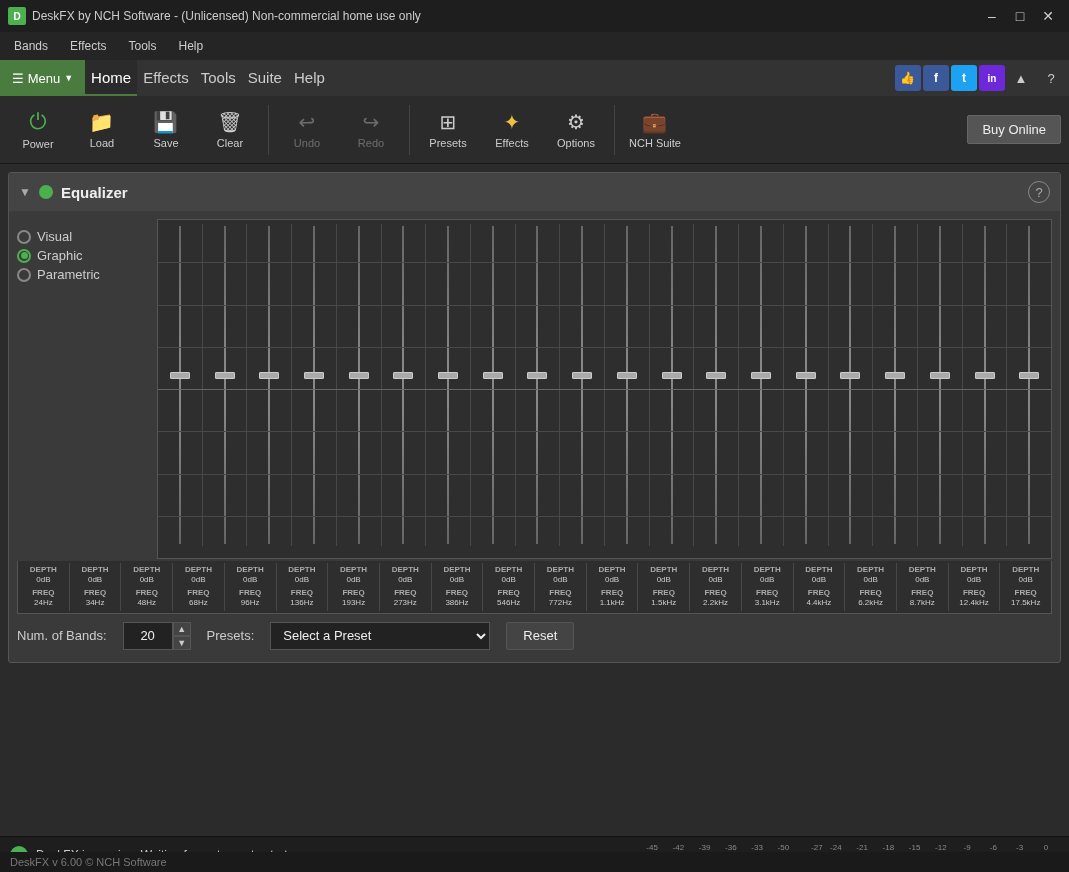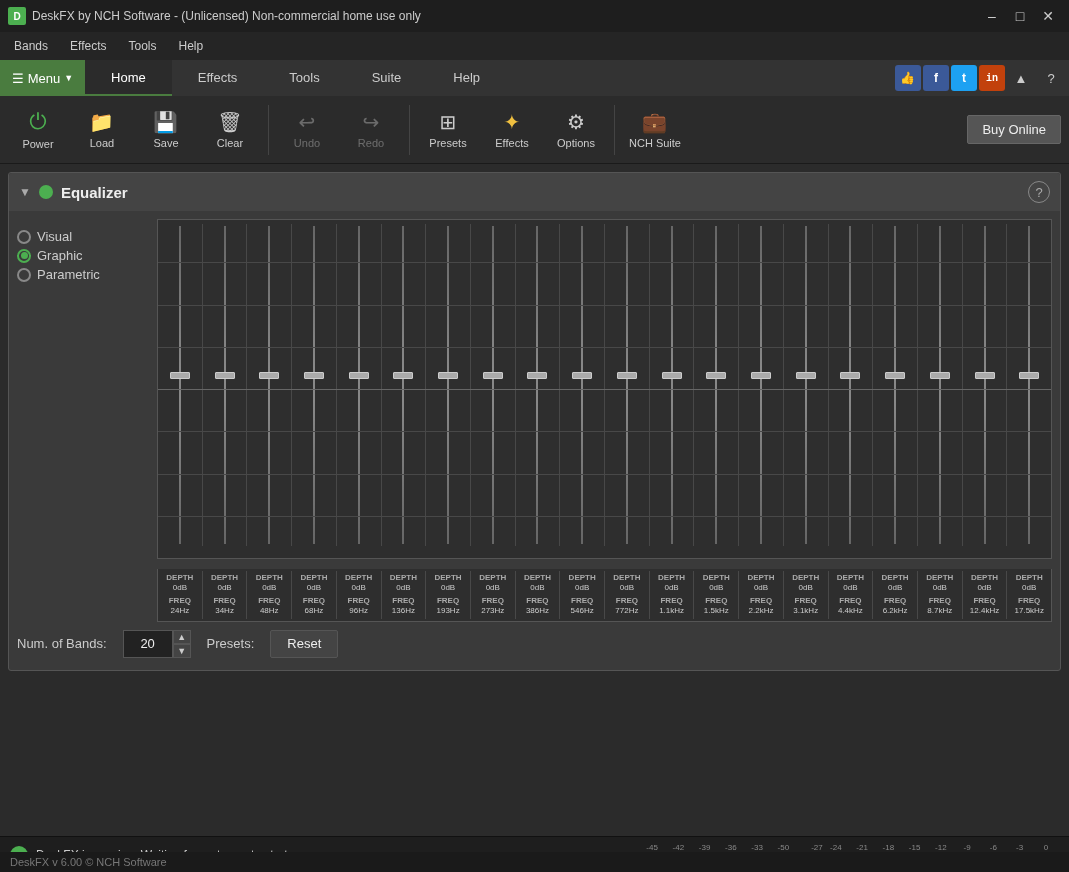--- a/index.html
+++ b/index.html
@@ -44,22 +44,22 @@
       border: none;
       padding: 0 12px;
       font-size: 13px;
       cursor: pointer;
       display: flex;
       align-items: center;
       gap: 4px;
       min-width: 80px;
     }
     .nav-tab {
-      padding: 0 26px;
-      font-size: 13px;
+      padding: 0 6px;
+      font-size: 15px;
       color: #ccc;
       cursor: pointer;
       display: flex;
       align-items: center;
       border-bottom: 2px solid transparent;
     }
     .nav-tab.active { background: #2b2b2b; border-bottom: 2px solid #4a7c3f; color: white; }
     #nav-right {
       margin-left: auto;
       display: flex;
@@ -288,21 +288,21 @@
     .social-icon {
       width: 26px; height: 26px;
       border-radius: 3px;
       display: flex; align-items: center; justify-content: center;
       font-size: 12px; font-weight: bold;
       cursor: pointer;
     }
     .si-thumb { background: #3b5998; color: white; }
     .si-fb { background: #3b5998; color: white; }
     .si-tw { background: #1da1f2; color: white; }
-    .si-li { background: #c2410c; color: white; font-family: Liberation Mono, monospace; }
+    .si-li { background: #6d28d9; color: white; }
     .slider-col-wrapper {
       display: flex;
       flex-direction: column;
       align-items: center;
       flex: 1;
       min-width: 0;
       border-right: 1px solid #484848;
       padding: 4px 0;
       height: 330px;
     }
@@ -538,21 +538,21 @@
               </div>
               <div class="slider-col-wrapper" style="display: flex; flex-direction: column; align-items: center; flex: 1 1 0%; min-width: 0px; border-right: none; padding: 2px 0px; height: 100%; position: relative; cursor: ns-resize;">
                 <div style="width: 2px; flex: 1 1 0%; background: linear-gradient(rgb(102, 102, 102) 0%, rgb(136, 136, 136) 45%, rgb(136, 136, 136) 55%, rgb(102, 102, 102) 100%); position: relative; margin: 0px auto;">
                   <div style="position: absolute; left: 50%; transform: translateX(-50%); width: 20px; height: 7px; background: rgb(170, 170, 170); border: 1px solid rgb(204, 204, 204); border-radius: 1px; top: 46%; cursor: ns-resize;"></div>
                 </div>
               </div>
             </div>
         </div>
       </div>
 
-      <div id="eq-labels-area" style="display:flex; margin-top:10px;">
+      <div id="eq-labels-area" style="display:flex; margin-top:2px;flex-direction:column;">
         <div id="eq-label-spacer" style="width:140px;"></div>
         <div id="eq-labels-grid" style="flex:1; display:flex; border:1px solid #555; border-top:none; background:#2e2e2e; padding:2px 0;">
 
         <div class="eq-col-label" style="flex: 1 1 0%; display: flex; flex-direction: column; align-items: center; font-size: 9px; color: rgb(153, 153, 153); line-height: 1.3; border-right: 1px solid rgb(72, 72, 72); padding: 2px 0px;">
       <span style="font-weight:bold; color:#aaa; font-size:8px;">DEPTH</span>
       <span style="color:#ccc; font-size:8px;">0dB</span>
       <span style="font-weight:bold; color:#aaa; font-size:8px; margin-top:2px;">FREQ</span>
       <span style="color:#ccc; font-size:8px;">24Hz</span>
     </div>
             <div class="eq-col-label" style="flex: 1 1 0%; display: flex; flex-direction: column; align-items: center; font-size: 9px; color: rgb(153, 153, 153); line-height: 1.3; border-right: 1px solid rgb(72, 72, 72); padding: 2px 0px;">
@@ -675,20 +675,30 @@
       <div id="eq-bottom" style="display:flex; align-items:center; gap:16px; padding:8px 0 4px 0;">
         <span style="font-size:13px; color:#ccc;">Num. of Bands:</span>
         <div id="num-bands-control" style="display:flex; align-items:stretch;">
           <input id="num-bands-input" type="text" style="width: 50px; height: 28px; background: rgb(34, 34, 34); border: 1px solid rgb(85, 85, 85); color: rgb(238, 238, 238); font-size: 13px; text-align: center;" value="20">
           <div id="spinners" style="display:flex; flex-direction:column;">
             <button class="spinner-btn" style="width:18px; height:14px; background:#444; border:1px solid #555; color:#ccc; font-size:9px; cursor:pointer; display:flex; align-items:center; justify-content:center;">▲</button>
             <button class="spinner-btn" style="width:18px; height:14px; background:#444; border:1px solid #555; color:#ccc; font-size:9px; cursor:pointer; display:flex; align-items:center; justify-content:center;">▼</button>
           </div>
         </div>
         <span style="font-size:13px; color:#ccc;">Presets:</span>
+        <select id="presets-select" style="background:#222; border:1px solid #555; color:#eee; font-size:13px; height:28px; padding:0 8px; min-width:220px; cursor:pointer;">
+          <option>Select a Preset</option>
+          <option>Bass Boost</option>
+          <option>Treble Boost</option>
+          <option>Rock</option>
+          <option>Pop</option>
+          <option>Classical</option>
+          <option>Jazz</option>
+          <option>Flat</option>
+        </select>
         <button id="reset-btn" style="background:#444; border:1px solid #555; color:#eee; font-size:13px; height:28px; padding:0 16px; cursor:pointer; border-radius:2px;">Reset</button>
       </div>
     </div>
   </div>
 </div>
 
 <div id="status-bar">
   <div id="status-left">
     <div id="status-indicator" style="width:18px; height:18px; border-radius:50%; background:#4caf50;"></div>
     <span id="status-text" style="font-size:12px; color:#ccc;">DeskFX is running. Waiting for a stream to start</span>

